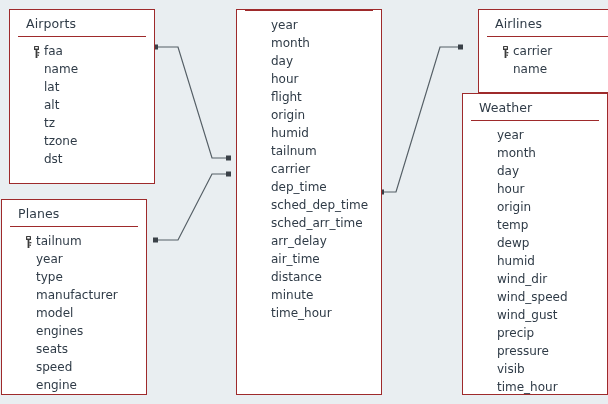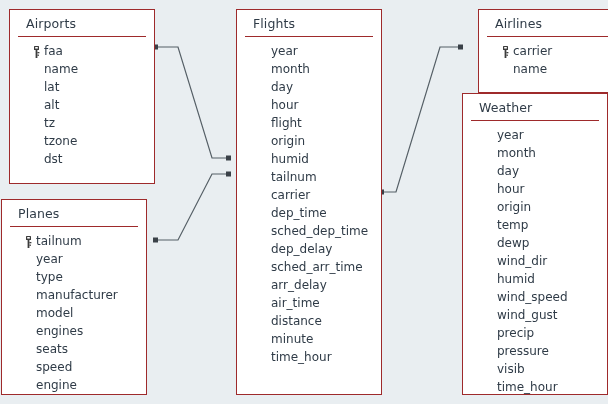--- a/index.html
+++ b/index.html
@@ -146,35 +146,33 @@
         <li class="field"><span>manufacturer</span></li>
         <li class="field"><span>model</span></li>
         <li class="field"><span>engines</span></li>
         <li class="field"><span>seats</span></li>
         <li class="field"><span>speed</span></li>
         <li class="field"><span>engine</span></li>
       </ul>
   </div>
 
   <div class="entity entity-flights">
-    <div class="entity-title">Flights</div>
     <div class="entity-divider"></div>
     <ul class="entity-fields">
         <li class="field"><span>year</span></li>
         <li class="field"><span>month</span></li>
         <li class="field"><span>day</span></li>
         <li class="field"><span>hour</span></li>
         <li class="field"><span>flight</span></li>
         <li class="field"><span>origin</span></li>
         <li class="field"><span>humid</span></li>
         <li class="field"><span>tailnum</span></li>
         <li class="field"><span>carrier</span></li>
         <li class="field"><span>dep_time</span></li>
         <li class="field"><span>sched_dep_time</span></li>
-        <li class="field"><span>dep_delay</span></li>
         <li class="field"><span>sched_arr_time</span></li>
         <li class="field"><span>arr_delay</span></li>
         <li class="field"><span>air_time</span></li>
         <li class="field"><span>distance</span></li>
         <li class="field"><span>minute</span></li>
         <li class="field"><span>time_hour</span></li>
       </ul>
   </div>
 
   <div class="entity entity-airlines">
@@ -196,22 +194,22 @@
     <div class="entity-title">Weather</div>
     <div class="entity-divider"></div>
     <ul class="entity-fields">
         <li class="field"><span>year</span></li>
         <li class="field"><span>month</span></li>
         <li class="field"><span>day</span></li>
         <li class="field"><span>hour</span></li>
         <li class="field"><span>origin</span></li>
         <li class="field"><span>temp</span></li>
         <li class="field"><span>dewp</span></li>
+        <li class="field"><span>humid</span></li>
         <li class="field"><span>wind_dir</span></li>
-        <li class="field"><span>humid</span></li>
         <li class="field"><span>wind_speed</span></li>
         <li class="field"><span>wind_gust</span></li>
         <li class="field"><span>precip</span></li>
         <li class="field"><span>pressure</span></li>
         <li class="field"><span>visib</span></li>
         <li class="field"><span>time_hour</span></li>
       </ul>
   </div>
 
 </div>

